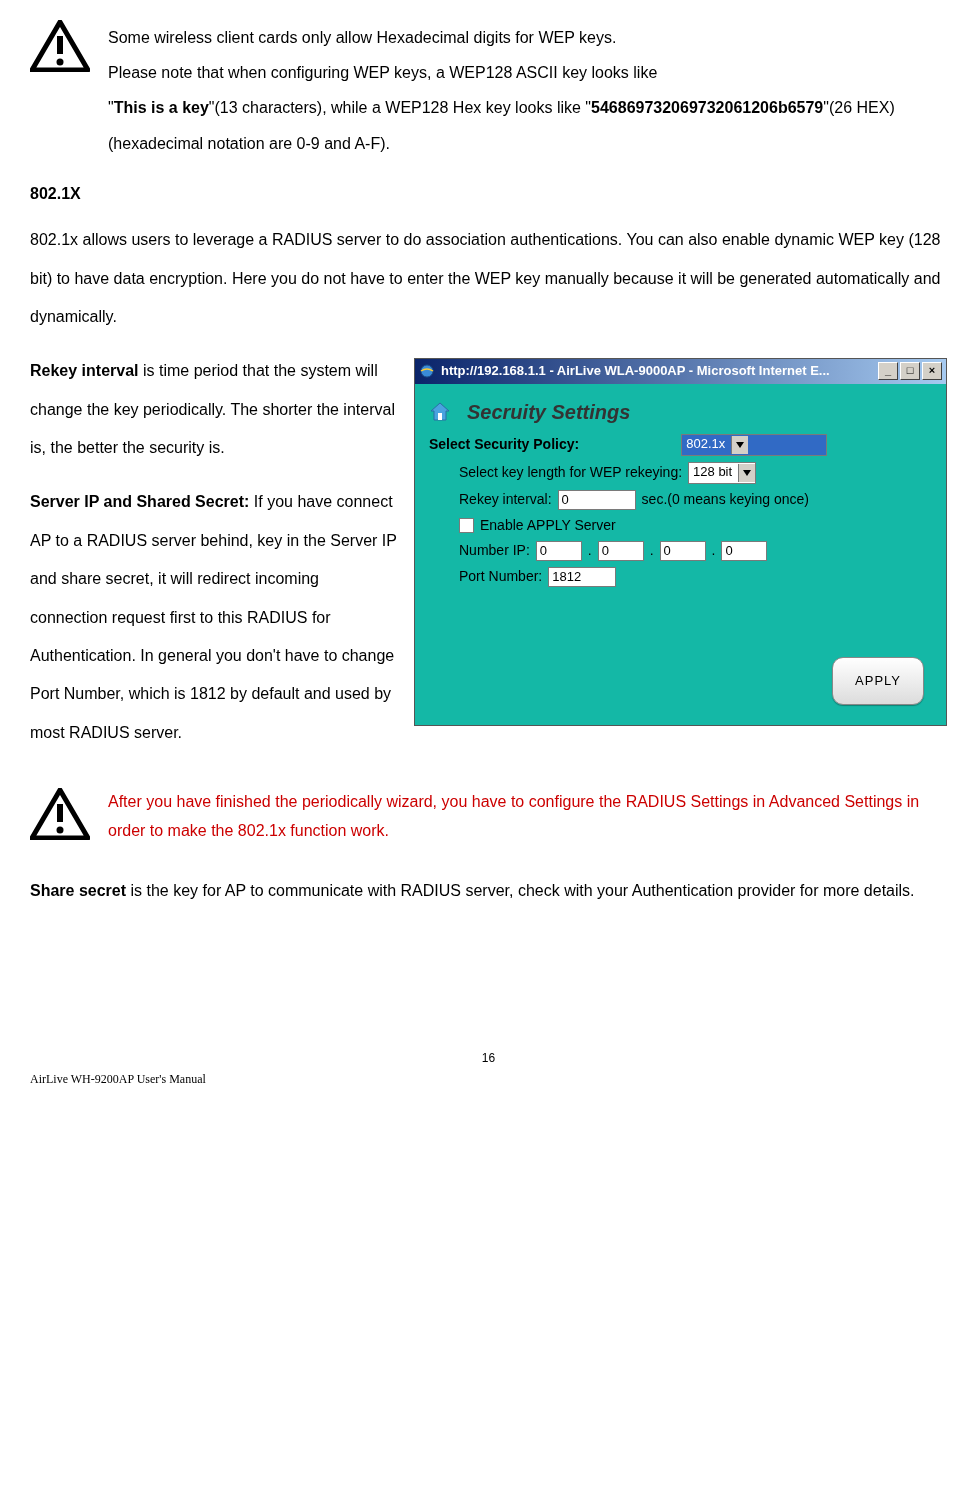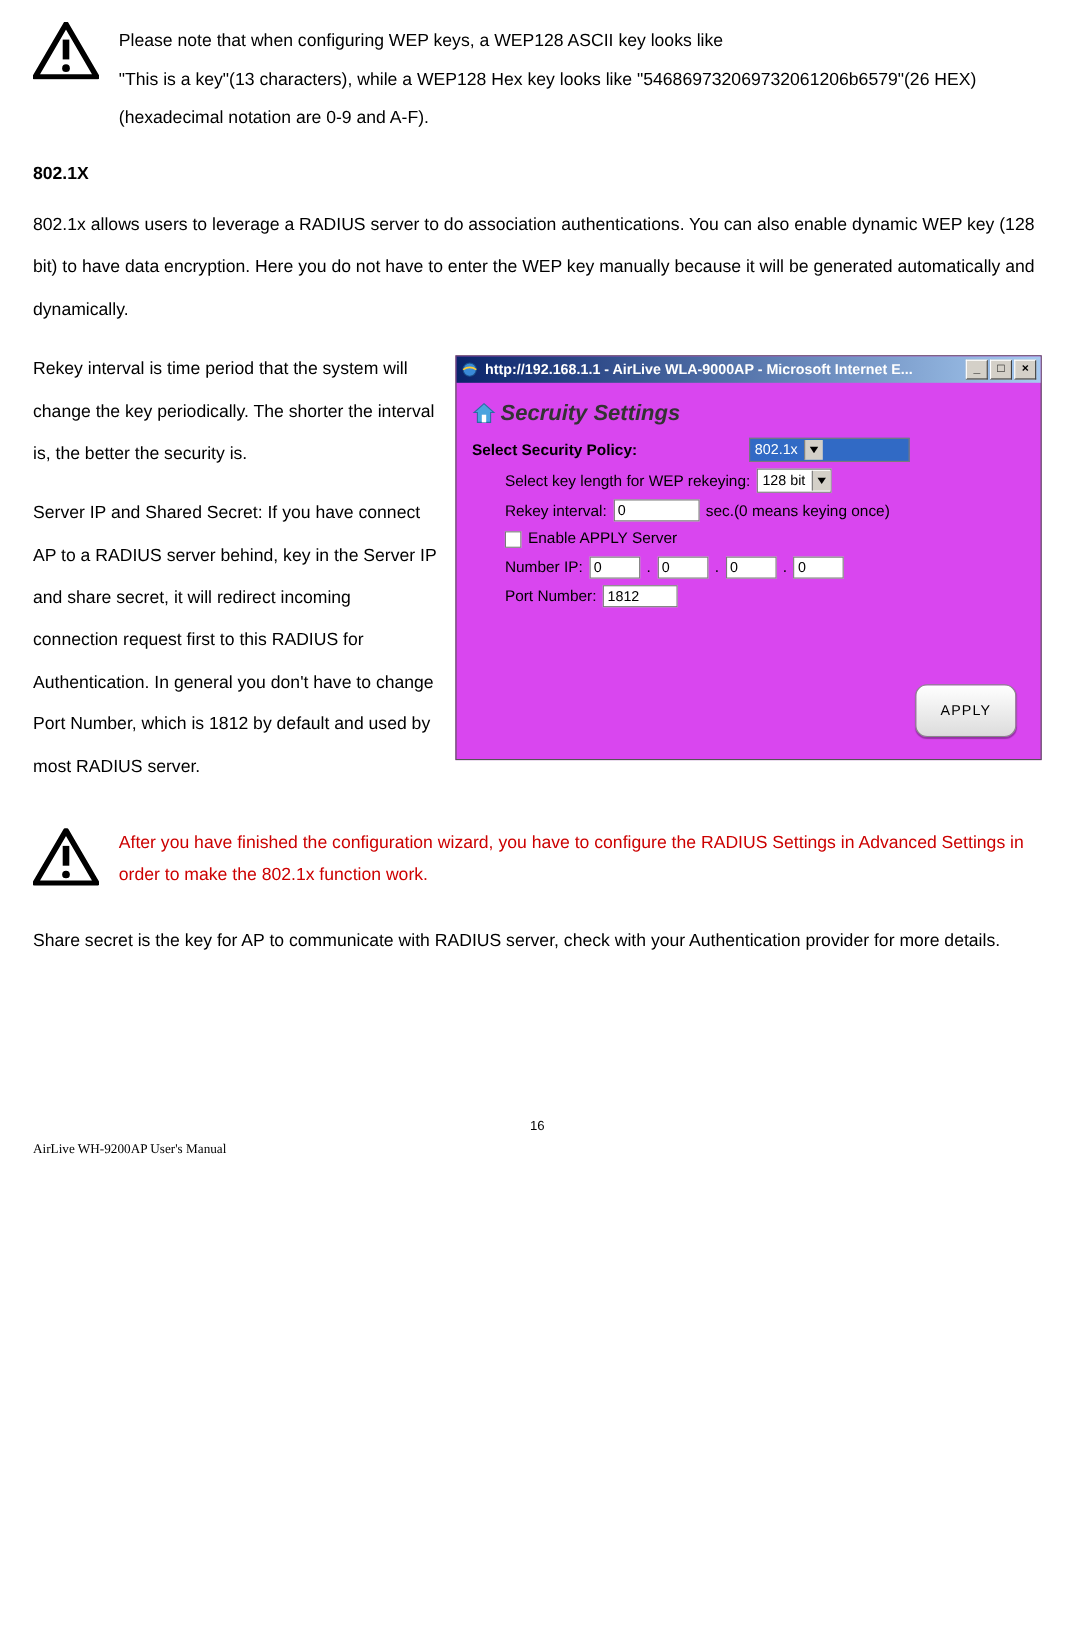--- a/index.html
+++ b/index.html
@@ -10,26 +10,26 @@
     padding: 20px 30px 10px 30px;
     width: 917px;
     line-height: 1.4;
   }
   .warn-row { display: flex; align-items: flex-start; gap: 18px; margin-bottom: 10px; }
   .warn-icon { width: 60px; height: 50px; flex-shrink: 0; }
   .warn-body { flex: 1; line-height: 2.2; }
   .warn-body-red { flex: 1; line-height: 1.8; color: #cc0000; }
   .section-heading { font-weight: bold; margin: 22px 0 10px 0; }
   .spaced { line-height: 2.4; }
-  .bold { font-weight: normal; }
+  .bold { font-weight: bold; }
   .float-box {
     float: right;
     width: 531px;
     border: 1px solid #555;
-    background: #d946ef;
+    background: #14b8a6;
     margin: 6px 0 10px 14px;
     font-family: Tahoma, Arial, sans-serif;
     font-size: 13px;
     color: #000;
   }
   .titlebar {
     background: linear-gradient(to right, #0a246a, #a6caf0);
     color: #fff;
     display: flex;
     align-items: center;
@@ -51,21 +51,21 @@
     width: 18px; height: 16px;
     background: #d4d0c8;
     border: 1px solid #fff;
     border-right-color: #404040;
     border-bottom-color: #404040;
     font-size: 11px; line-height: 14px;
     text-align: center; color: #000;
     font-family: Arial;
   }
   .panel-inner { padding: 10px 14px 20px 14px; }
-  .panel-title { display: flex; align-items: center; gap: 4px; font-size: 20px; font-weight: bold; color: #333; margin: 4px 0 8px 0; font-style: italic; }
+  .panel-title { display: flex; align-items: center; gap: 16px; font-size: 20px; font-weight: bold; color: #333; margin: 4px 0 8px 0; font-style: italic; }
   .home-icon { width: 22px; height: 22px; }
   .rowline { display: flex; align-items: center; gap: 6px; margin: 6px 0; font-size: 14px; }
   .label-bold { font-weight: bold; }
   .dropdown {
     display: inline-flex; align-items: center;
     border: 1px solid #7a7a7a; background: #fff;
     height: 20px; padding: 0 0 0 4px; font-size: 13px;
   }
   .dropdown .dd-arrow {
     width: 16px; height: 18px;
@@ -102,20 +102,21 @@
 
 <div class="warn-row">
   <div class="warn-icon">
     <svg viewBox="0 0 60 52" width="60" height="52">
       <polygon points="30,2 58,50 2,50" fill="none" stroke="#000" stroke-width="5" stroke-linejoin="round"></polygon>
       <rect x="27" y="16" width="6" height="18" fill="#000"></rect>
       <circle cx="30" cy="42" r="3.5" fill="#000"></circle>
     </svg>
   </div>
   <div class="warn-body">
+    <div>Some wireless client cards only allow Hexadecimal digits for WEP keys.</div>
     <div>Please note that when configuring WEP keys, a WEP128 ASCII key looks like</div>
     <div>
       <span> "</span><span class="bold">This is a key</span><span>"(13 characters), while a WEP128 Hex key looks like "</span><span class="bold">546869732069732061206b6579</span><span>"(26 HEX)</span>
     </div>
     <div>(hexadecimal notation are 0-9 and A-F).</div>
   </div>
 </div>
 
 <div class="section-heading">802.1X</div>
 
@@ -211,21 +212,21 @@
 <div class="clear"></div>
 
 <div class="warn-row" style="margin-top:20px">
   <div class="warn-icon">
     <svg viewBox="0 0 60 52" width="60" height="52">
       <polygon points="30,2 58,50 2,50" fill="none" stroke="#000" stroke-width="5" stroke-linejoin="round"></polygon>
       <rect x="27" y="16" width="6" height="18" fill="#000"></rect>
       <circle cx="30" cy="42" r="3.5" fill="#000"></circle>
     </svg>
   </div>
-  <div class="warn-body-red">After you have finished the configuration wizard, you have to configure the RADIUS Settings in Advanced Settings in order to make the 802.1x function work.</div>
+  <div class="warn-body-red">After you have finished the periodically wizard, you have to configure the RADIUS Settings in Advanced Settings in order to make the 802.1x function work.</div>
 </div>
 
 <p class="spaced" style="margin-top:26px">
   <span class="bold">Share secret</span><span> is the key for AP to communicate with RADIUS server, check with your Authentication provider for more details.</span>
 </p>
 
 <div class="footer-center">16</div>
 <div class="footer-left">AirLive WH-9200AP User's Manual</div>
 
 </body></html>

